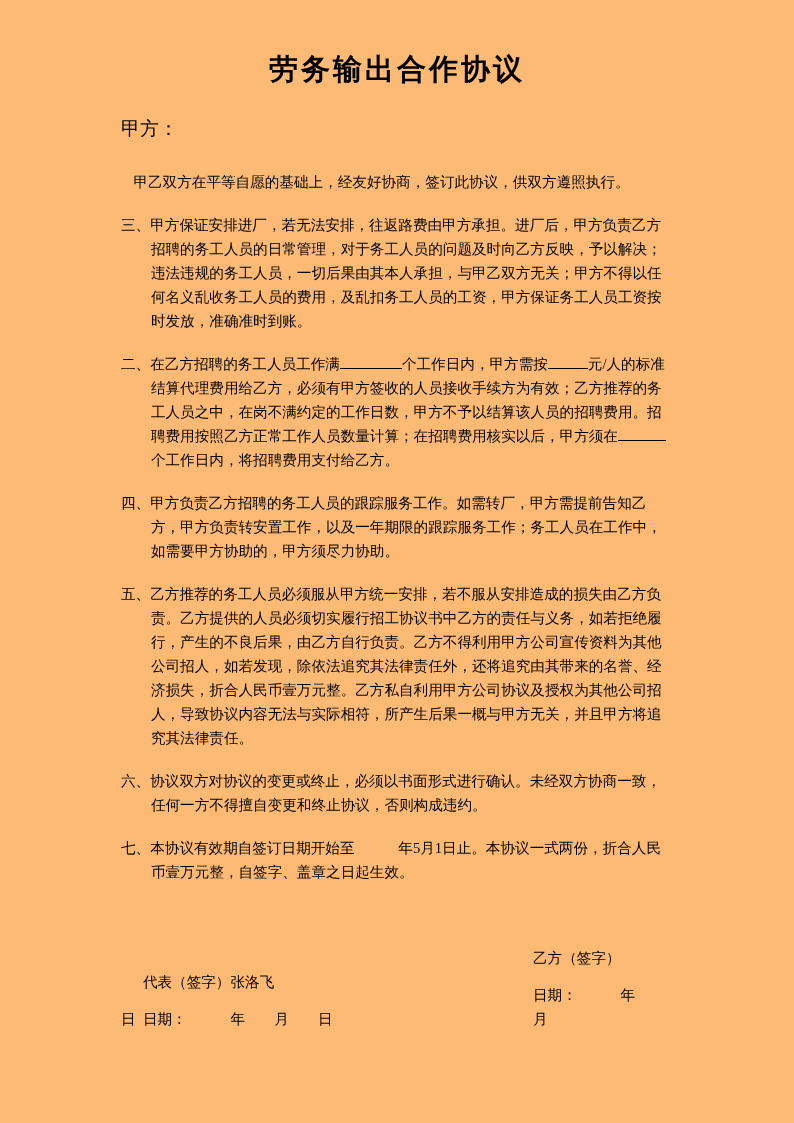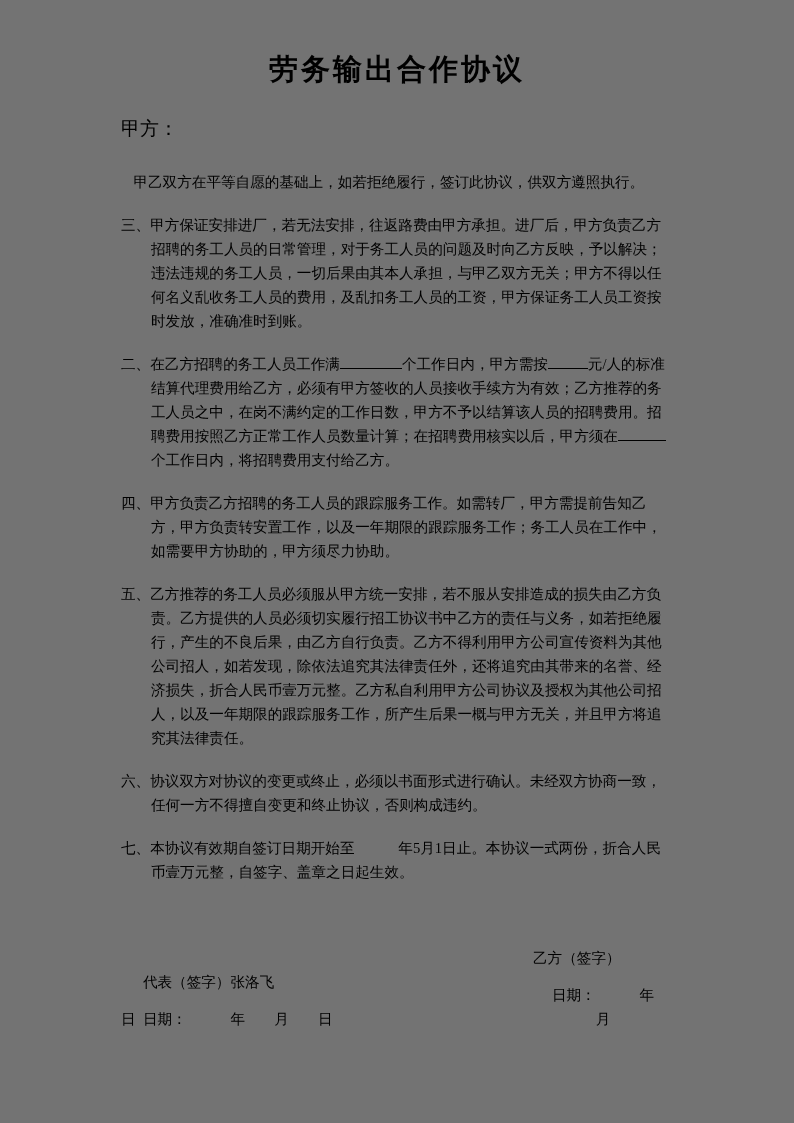--- a/index.html
+++ b/index.html
@@ -1,20 +1,20 @@
 <!DOCTYPE html>
 <html><head>
 <meta charset="utf-8">
 <style>
   html, body { margin: 0; padding: 0; background: #ffffff; }
   .page {
     position: relative;
     width: 794px;
     height: 1123px;
-    background: #737373;
+    background: #fdba74;
     box-sizing: border-box;
     padding: 42px 121px 0 121px;
     color: #000000;
     font-family: "Liberation Serif", "DejaVu Serif", serif;
     font-size: 14.6px;
   }
   .title {
     font-size: 29px;
     font-weight: bold;
     text-align: center;
@@ -31,39 +31,39 @@
     white-space: pre-wrap;
   }
   .blank {
     display: inline-block;
     height: 15px;
     border-bottom: 1px solid #000;
     vertical-align: baseline;
   }
   .sig-section { margin-top: 62px; }
   .row { position: relative; height: 24px; line-height: 24px; white-space: pre-wrap; }
-  .row .right { position: absolute; left: 412px; top: 0; white-space: pre-wrap; text-align: center; }
+  .row .right { position: absolute; left: 412px; top: 0; white-space: pre-wrap; }
   .date-row { margin-top: 13px; }
   .overflow-line { line-height: 24px; white-space: pre-wrap; }
 </style>
 </head>
 <body>
 
 <div class="page">
   <h1 class="title">劳务输出合作协议</h1>
 
   <p class="party">甲方：</p>
 
-  <p class="intro">甲乙双方在平等自愿的基础上，如若拒绝履行，签订此协议，供双方遵照执行。</p>
+  <p class="intro">甲乙双方在平等自愿的基础上，经友好协商，签订此协议，供双方遵照执行。</p>
 
   <div id="clauses">
       <p class="clause">三、甲方保证安排进厂，若无法安排，往返路费由甲方承担。进厂后，甲方负责乙方招聘的务工人员的日常管理，对于务工人员的问题及时向乙方反映，予以解决；违法违规的务工人员，一切后果由其本人承担，与甲乙双方无关；甲方不得以任何名义乱收务工人员的费用，及乱扣务工人员的工资，甲方保证务工人员工资按时发放，准确准时到账。</p>
       <p class="clause">二、在乙方招聘的务工人员工作满<span class="blank" style="width: 62px;"></span>个工作日内，甲方需按<span class="blank" style="width: 40px;"></span>元/人的标准结算代理费用给乙方，必须有甲方签收的人员接收手续方为有效；乙方推荐的务工人员之中，在岗不满约定的工作日数，甲方不予以结算该人员的招聘费用。招聘费用按照乙方正常工作人员数量计算；在招聘费用核实以后，甲方须在<span class="blank" style="width: 48px;"></span>个工作日内，将招聘费用支付给乙方。</p>
       <p class="clause">四、甲方负责乙方招聘的务工人员的跟踪服务工作。如需转厂，甲方需提前告知乙方，甲方负责转安置工作，以及一年期限的跟踪服务工作；务工人员在工作中，如需要甲方协助的，甲方须尽力协助。</p>
-      <p class="clause">五、乙方推荐的务工人员必须服从甲方统一安排，若不服从安排造成的损失由乙方负责。乙方提供的人员必须切实履行招工协议书中乙方的责任与义务，如若拒绝履行，产生的不良后果，由乙方自行负责。乙方不得利用甲方公司宣传资料为其他公司招人，如若发现，除依法追究其法律责任外，还将追究由其带来的名誉、经济损失，折合人民币壹万元整。乙方私自利用甲方公司协议及授权为其他公司招人，以及一年期限的跟踪服务工作，所产生后果一概与甲方无关，并且甲方将追究其法律责任。</p>
+      <p class="clause">五、乙方推荐的务工人员必须服从甲方统一安排，若不服从安排造成的损失由乙方负责。乙方提供的人员必须切实履行招工协议书中乙方的责任与义务，如若拒绝履行，产生的不良后果，由乙方自行负责。乙方不得利用甲方公司宣传资料为其他公司招人，如若发现，除依法追究其法律责任外，还将追究由其带来的名誉、经济损失，折合人民币壹万元整。乙方私自利用甲方公司协议及授权为其他公司招人，导致协议内容无法与实际相符，所产生后果一概与甲方无关，并且甲方将追究其法律责任。</p>
       <p class="clause">六、协议双方对协议的变更或终止，必须以书面形式进行确认。未经双方协商一致，任何一方不得擅自变更和终止协议，否则构成违约。</p>
       <p class="clause">七、本协议有效期自签订日期开始至　　　年5月1日止。本协议一式两份，折合人民币壹万元整，自签字、盖章之日起生效。</p>
     </div>
 
   <div class="sig-section">
     <div class="row">
       <span>代表（签字）张洛飞</span>
       <span class="right">乙方（签字）</span>
     </div>
     <div class="row date-row">

